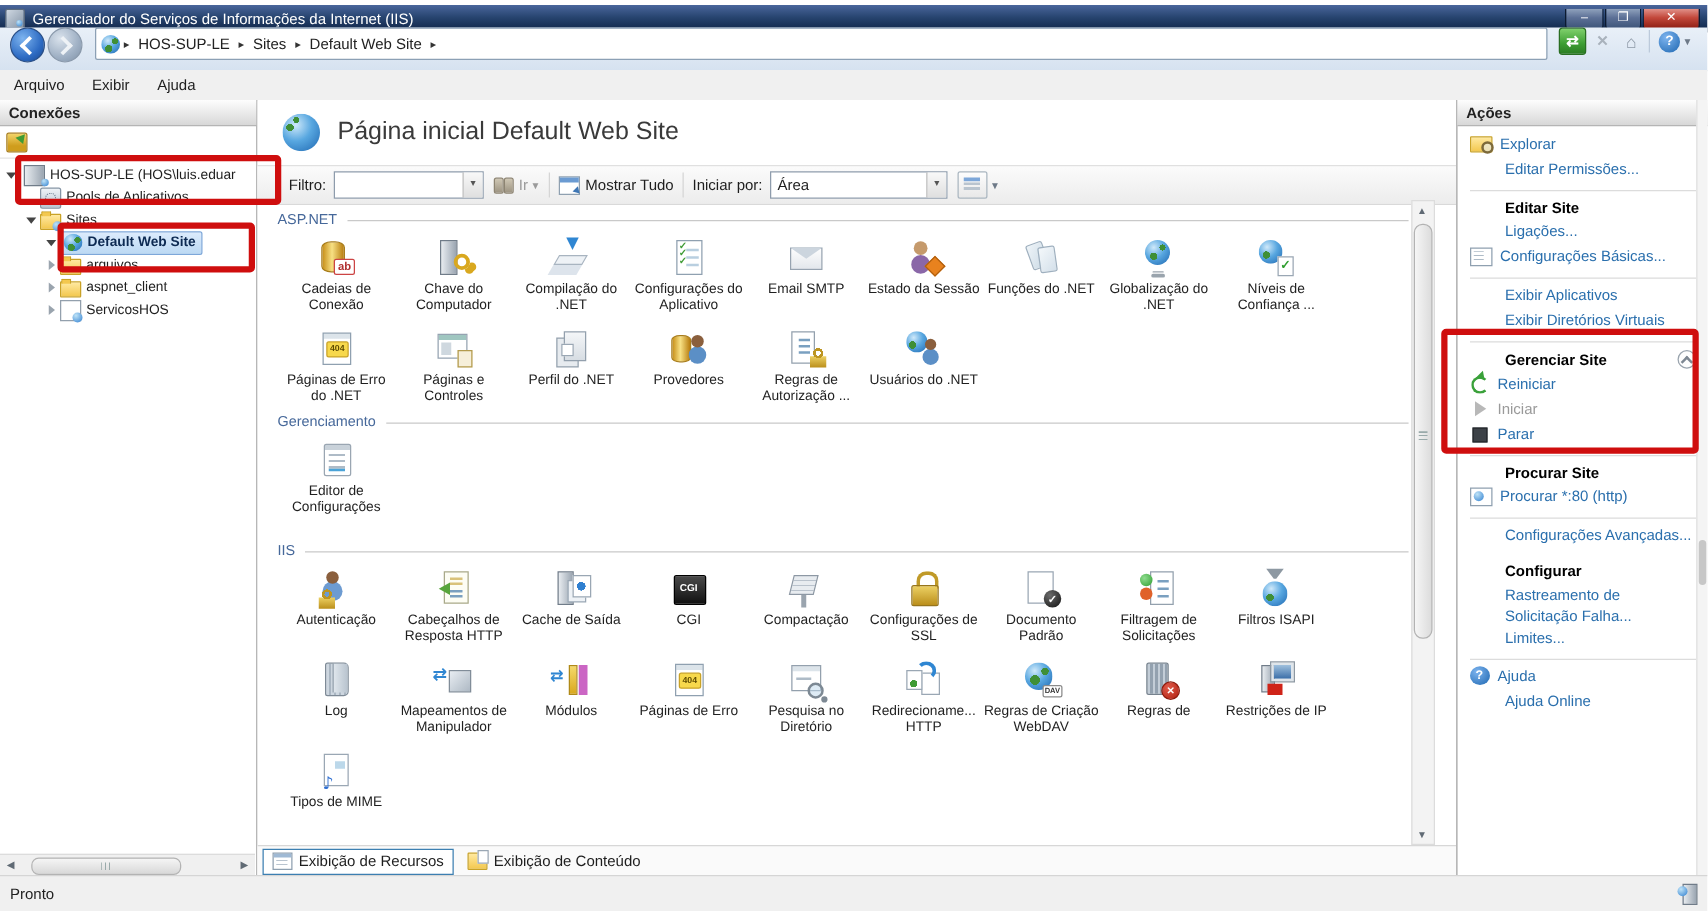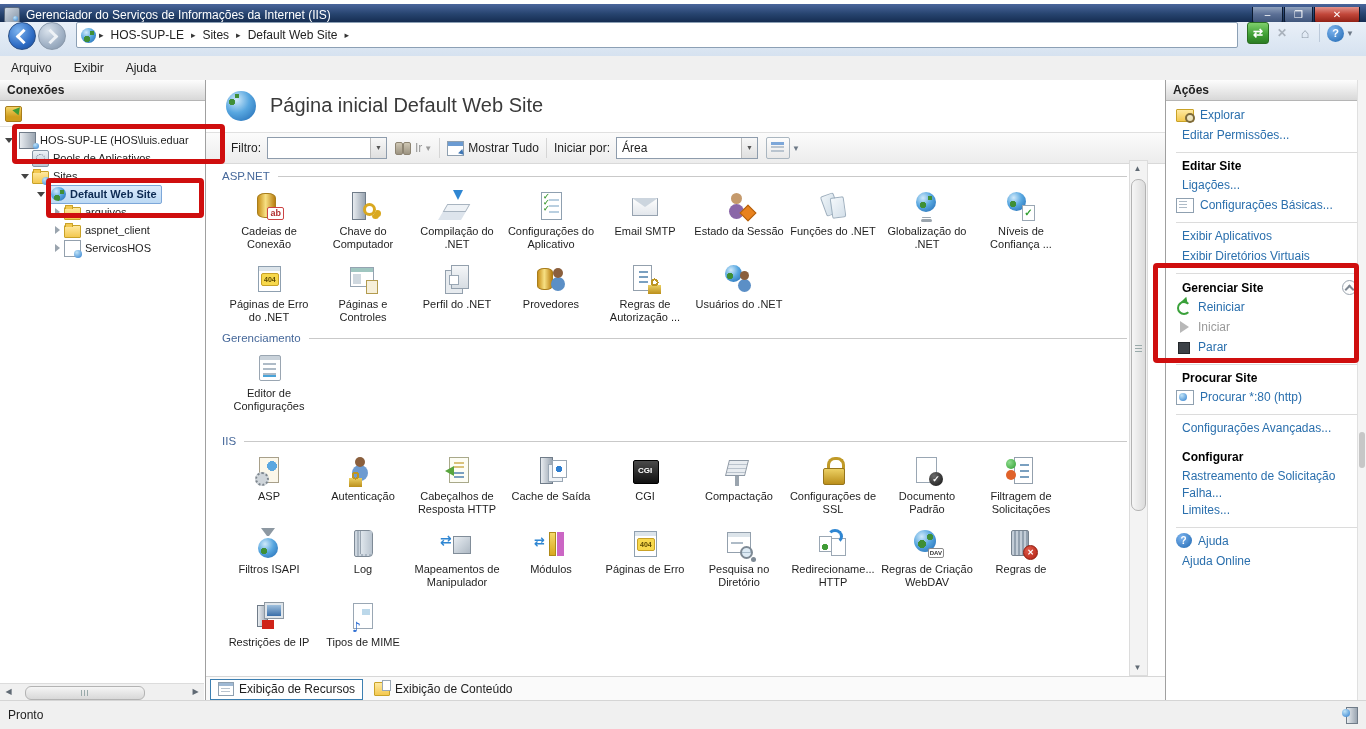--- a/index.html
+++ b/index.html
@@ -56,21 +56,21 @@
   .phead{height:20px;background:linear-gradient(#fdfdfd,#d8d8d8);border-bottom:1px solid #b5b5b5;
     font-size:12px;font-weight:bold;line-height:20px;padding-left:7px;color:#222}
   
   .ltoolbar{height:25px;border-bottom:1px solid #e4e4e4;display:flex;align-items:center}
   .connicon{width:15px;height:14px;margin-left:5px;position:relative;
     background:linear-gradient(#f3d468,#cf9d1d 70%);border:1px solid #a87d1b;border-radius:2px}
   .connicon::after{content:"";position:absolute;right:-2px;top:-4px;width:0;height:0;
     border:4px solid transparent;border-bottom:7px solid #3f9b35;transform:rotate(40deg)}
   .tree{padding-top:4px;font-size:11px}
   .trow{height:18px;display:flex;align-items:center;white-space:nowrap}
-  .lv0{padding-left:4px}.lv1{padding-left:20px}.lv2{padding-left:36px}.lv3{padding-left:52px}
+  .lv0{padding-left:4px}.lv1{padding-left:20px}.lv2{padding-left:36px}.lv3{padding-left:36px}
   .tarr{width:10px;height:10px;margin-right:2px;position:relative;flex:0 0 10px}
   .tarr.exp::after{content:"";position:absolute;left:1px;top:3px;border:4px solid transparent;border-top:5px solid #444}
   .tarr.col::after{content:"";position:absolute;left:3px;top:1px;border:4px solid transparent;border-left:5px solid #9aa4ae}
   .tic{width:15px;height:15px;margin-right:4px;position:relative;flex:0 0 15px}
   .tic-server{background:linear-gradient(90deg,#e8ecf0,#9aa5b1);border:1px solid #707c89;width:9px;margin-left:3px}
   .tic-server::after{content:"";position:absolute;right:-4px;bottom:-1px;width:6px;height:6px;border-radius:50%;
     background:radial-gradient(circle at 35% 30%,#bfe3f7,#2f7fd0)}
   .tic-pools{background:linear-gradient(#eef3f7,#b9c6d2);border:1px solid #8494a4;border-radius:2px}
   .tic-pools::after{content:"";position:absolute;left:3px;top:3px;right:3px;bottom:3px;border:1px dotted #6d7f92;border-radius:50%}
   .tic-folder{background:linear-gradient(#ffe9a0,#f3c84f);border:1px solid #c9a227;border-radius:1px;height:11px;margin-top:3px}
@@ -161,21 +161,21 @@
     border:2px solid #3aa13a;border-radius:50%;border-right-color:transparent}
   .ai-restart::after{content:"";position:absolute;right:0;top:0;border:4px solid transparent;border-left:6px solid #3aa13a;transform:rotate(45deg)}
   .ai-start::before{content:"";position:absolute;left:4px;top:2px;border:6px solid transparent;border-left:9px solid #b8b8b8}
   .ai-stop::before{content:"";position:absolute;left:2px;top:3px;width:10px;height:10px;background:#3c4147;border:1px solid #23272b}
   .ai-browse{background:#fff;border:1px solid #8fa0b0;width:13px;height:13px;margin-top:1px}
   .ai-browse::after{content:"";position:absolute;left:2px;top:2px;width:8px;height:8px;border-radius:50%;
     background:radial-gradient(circle at 35% 30%,#bfe3f7,#2f7fd0)}
   .ai-help{border-radius:50%;background:radial-gradient(circle at 35% 30%,#7db4ef,#1d66b0);width:15px;height:15px}
   .ai-help::after{content:"?";position:absolute;left:0;top:0;width:15px;text-align:center;color:#fff;font:bold 10px/15px "Liberation Sans",sans-serif}
   .asep2{border-top:1px solid #dcdcdc;margin:5px 0}
-  .indent{margin-left:6px}
+  .indent{margin-left:28px}
   .rvscroll{position:absolute;right:0;top:0;width:9px;height:621px;background:#f4f4f4;border-left:1px solid #e0e0e0}
   .rvthumb{position:absolute;left:1px;top:352px;width:6px;height:36px;background:#c7c7c7;border-radius:3px}
   
   .statusbar{position:absolute;left:0;bottom:0;width:1366px;height:28px;background:#f0f0f0;
     border-top:1px solid #d5d5d5;display:flex;align-items:center;font-size:12px}
   .statusbar .stext{margin-left:8px}
   .sticon{margin-left:auto;margin-right:8px;width:10px;height:15px;
     background:linear-gradient(90deg,#e8ecf0,#9aa5b1);border:1px solid #707c89;position:relative}
   .sticon::after{content:"";position:absolute;left:-5px;top:1px;width:8px;height:8px;border-radius:50%;
     background:radial-gradient(circle at 35% 30%,#bfe3f7,#2f7fd0)}
@@ -525,24 +525,20 @@
     <div class="tile-grid">
 
         <div class="tile">
           <span class="ti ic-config-editor"></span>
           <span class="tile-label">Editor de Configurações</span>
         </div>
       </div>
     <div class="sec-head" style="margin-top:14px">IIS</div>
     <div class="tile-grid">
 
-        <div class="tile">
-          <span class="ti ic-asp-page"></span>
-          <span class="tile-label">ASP</span>
-        </div>
 
         <div class="tile">
           <span class="ti ic-person-lock"></span>
           <span class="tile-label">Autenticação</span>
         </div>
 
         <div class="tile">
           <span class="ti ic-response-headers"></span>
           <span class="tile-label">Cabeçalhos de Resposta HTTP</span>
         </div>

